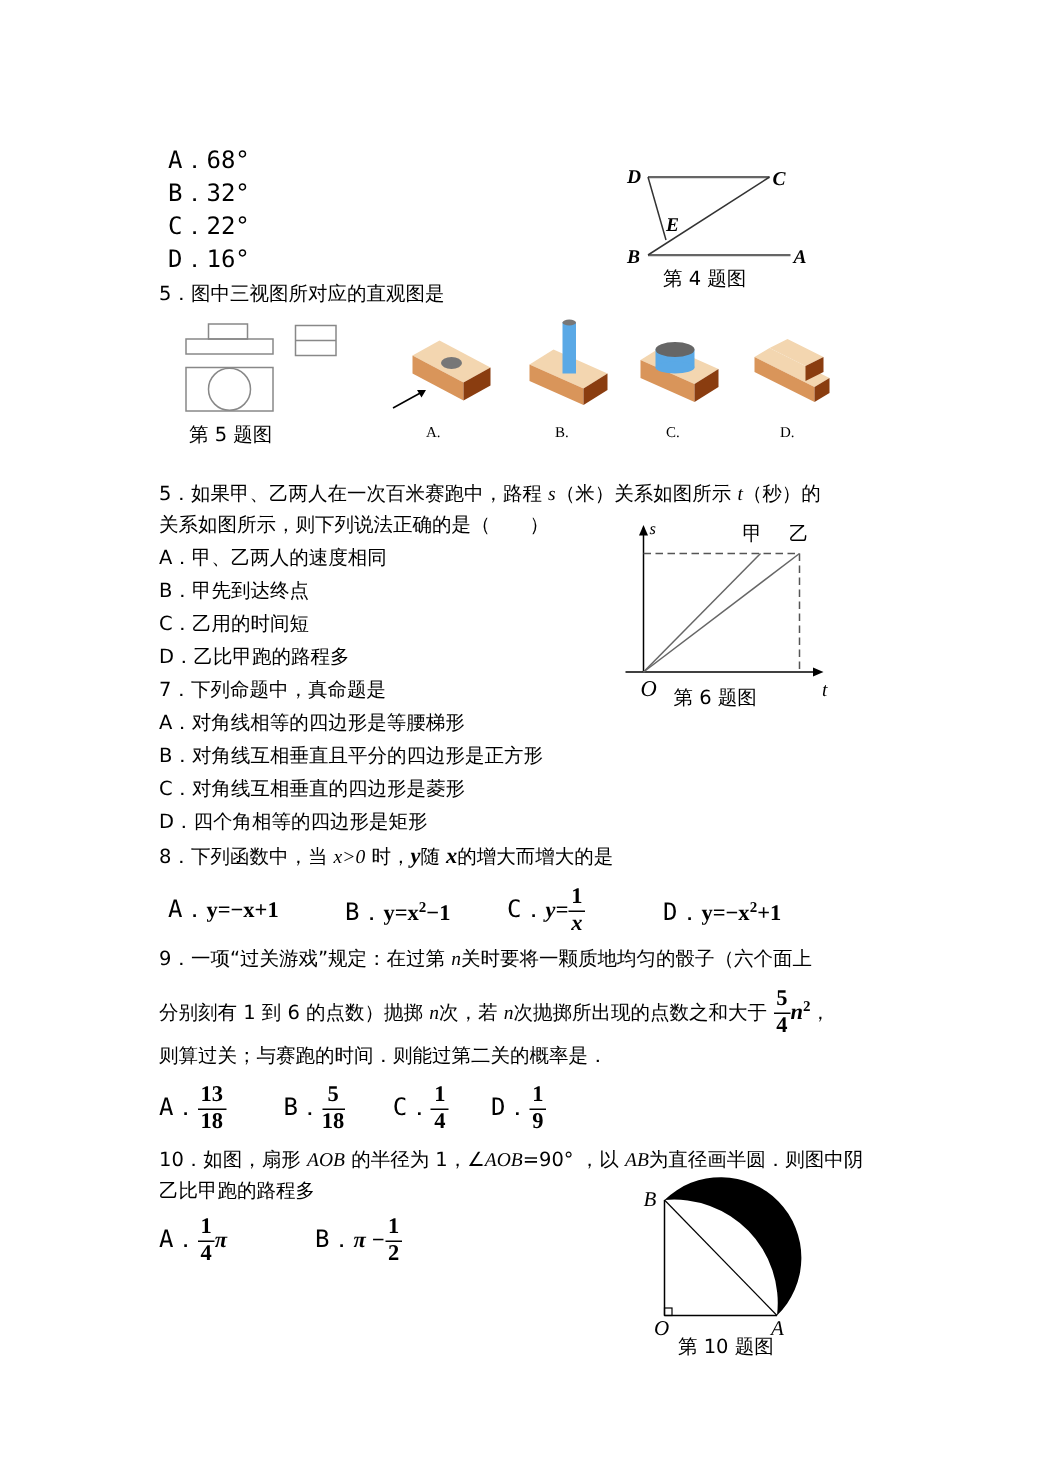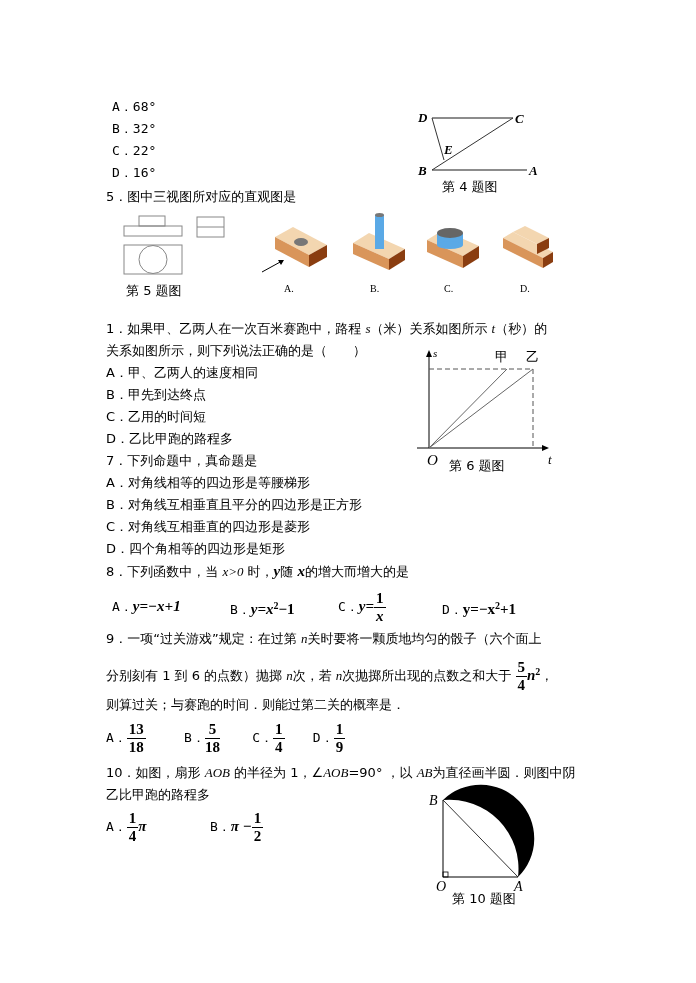--- a/index.html
+++ b/index.html
@@ -1,19 +1,19 @@
 <!DOCTYPE html>
 <html><head>
 <meta charset="utf-8">
 <style>
   html, body { margin:0; padding:0; background:#ffffff; }
   body { width:696px; height:983px; position:relative; overflow:hidden;
          font-family: "DejaVu Sans", "Liberation Sans", sans-serif; color:#000; font-size:13px; }
   .abs { position:absolute; white-space:nowrap; line-height:18px; }
-  .opt { font-family:"DejaVu Sans Mono","Liberation Mono",monospace; font-size:13px; }
+  .opt { font-family:"DejaVu Sans Mono","Liberation Mono",monospace; font-size:16px; }
   .it { font-style:italic; font-family:"Liberation Serif","DejaVu Serif",serif; }
   .bm { font-weight:bold; font-family:"Liberation Serif","DejaVu Serif",serif; font-size:15px; }
   .frac { display:inline-block; vertical-align:middle; text-align:center; font-weight:bold;
           font-family:"Liberation Serif","DejaVu Serif",serif; font-size:15px; line-height:15px; }
   .frac .num { display:block; border-bottom:1.5px solid #000; padding:0 2px 1px; }
   .frac .den { display:block; padding-top:1px; }
   .cap { font-size:13px; }
   svg { position:absolute; overflow:visible; }
   .lbl { font-family:"Liberation Serif","DejaVu Serif",serif; font-style:italic; font-weight:bold; font-size:13px; }
 </style>
@@ -81,21 +81,21 @@
   <polygon points="0,14 40,34 40,44 0,24" fill="#d9955a"></polygon>
   <polygon points="40,34 50,28 50,38 40,44" fill="#8a3d10"></polygon>
   <polygon points="34,20 46,14 46,24 34,30" fill="#8a3d10"></polygon>
 </svg>
 <div class="abs" style="left:284px;top:280px;font-size:10px;font-family:'Liberation Serif',serif">A.</div>
 <div class="abs" style="left:370px;top:280px;font-size:10px;font-family:'Liberation Serif',serif">B.</div>
 <div class="abs" style="left:444px;top:280px;font-size:10px;font-family:'Liberation Serif',serif">C.</div>
 <div class="abs" style="left:520px;top:280px;font-size:10px;font-family:'Liberation Serif',serif">D.</div>
 
 <div class="abs" style="left:106px;top:320px">
-  <span>1．如果甲、乙两人在一次百米赛跑中，路程 </span><span class="it">s</span><span>（米）关系如图所示 </span><span class="it">t</span><span>（秒）的</span>
+  <span>5．如果甲、乙两人在一次百米赛跑中，路程 </span><span class="it">s</span><span>（米）关系如图所示 </span><span class="it">t</span><span>（秒）的</span>
 </div>
 <div class="abs" style="left:106px;top:342px">关系如图所示，则下列说法正确的是（　　）</div>
 <div class="abs" style="left:106px;top:364px">A．甲、乙两人的速度相同</div>
 <div class="abs" style="left:106px;top:386px">B．甲先到达终点</div>
 <div class="abs" style="left:106px;top:408px">C．乙用的时间短</div>
 <div class="abs" style="left:106px;top:430px">D．乙比甲跑的路程多</div>
 
 <svg style="left:0;top:0" width="696" height="983">
   <line x1="429" y1="448" x2="429" y2="352" stroke="#000"></line>
   <polygon points="429,350 426,357 432,357" fill="#000"></polygon>
@@ -116,24 +116,24 @@
 <div class="abs" style="left:106px;top:452px">7．下列命题中，真命题是</div>
 <div class="abs" style="left:106px;top:474px">A．对角线相等的四边形是等腰梯形</div>
 <div class="abs" style="left:106px;top:496px">B．对角线互相垂直且平分的四边形是正方形</div>
 <div class="abs" style="left:106px;top:518px">C．对角线互相垂直的四边形是菱形</div>
 <div class="abs" style="left:106px;top:540px">D．四个角相等的四边形是矩形</div>
 
 <div class="abs" style="left:106px;top:562px">
   <span>8．下列函数中，当 </span><span class="it">x&gt;0</span><span> 时，</span><span class="bm" style="font-style:italic">y</span><span>随 </span><span class="bm" style="font-style:italic">x</span><span>的增大而增大的是</span>
 </div>
 <div class="abs" style="left:112px;top:597px">
-  <span class="opt">A．</span><span class="bm" style="font-style:italic">y=−x+1</span>
+  <span class="opt">A．</span><span class="bm" style="">y=−x+1</span>
 </div>
 <div class="abs" style="left:230px;top:597px">
-  <span class="opt">B．</span><span class="bm" style="font-style:italic">y=x</span><sup class="bm" style="font-size:10px">2</sup><span class="bm">−1</span>
+  <span class="opt">B．</span><span class="bm" style="">y=x</span><sup class="bm" style="font-size:10px">2</sup><span class="bm">−1</span>
 </div>
 <div class="abs" style="left:338px;top:588px;line-height:36px">
   <span class="opt">C．</span><span class="bm" style="font-style:italic">y=</span><span class="frac"><span class="num">1</span><span class="den" style="font-style:italic">x</span></span>
 </div>
 <div class="abs" style="left:442px;top:597px">
   <span class="opt">D．</span><span class="bm" style="">y=−x</span><sup class="bm" style="font-size:10px">2</sup><span class="bm">+1</span>
 </div>
 
 <div class="abs" style="left:106px;top:630px">
   <span>9．一项“过关游戏”规定：在过第 </span><span class="it">n</span><span>关时要将一颗质地均匀的骰子（六个面上</span>

